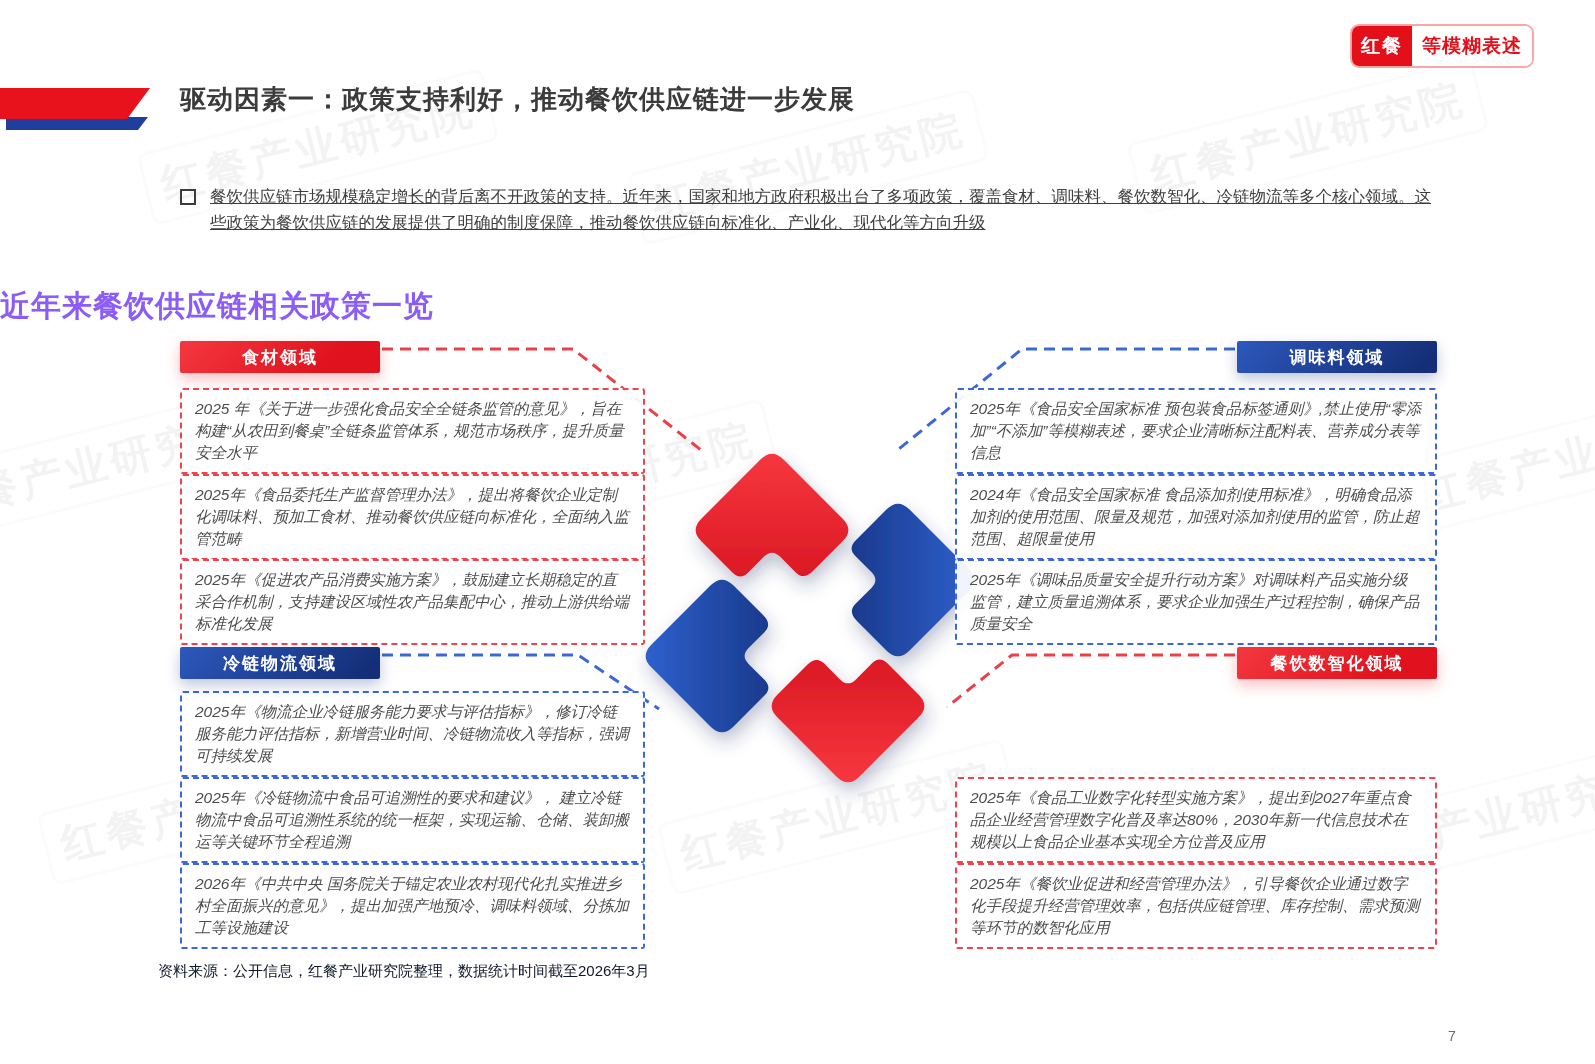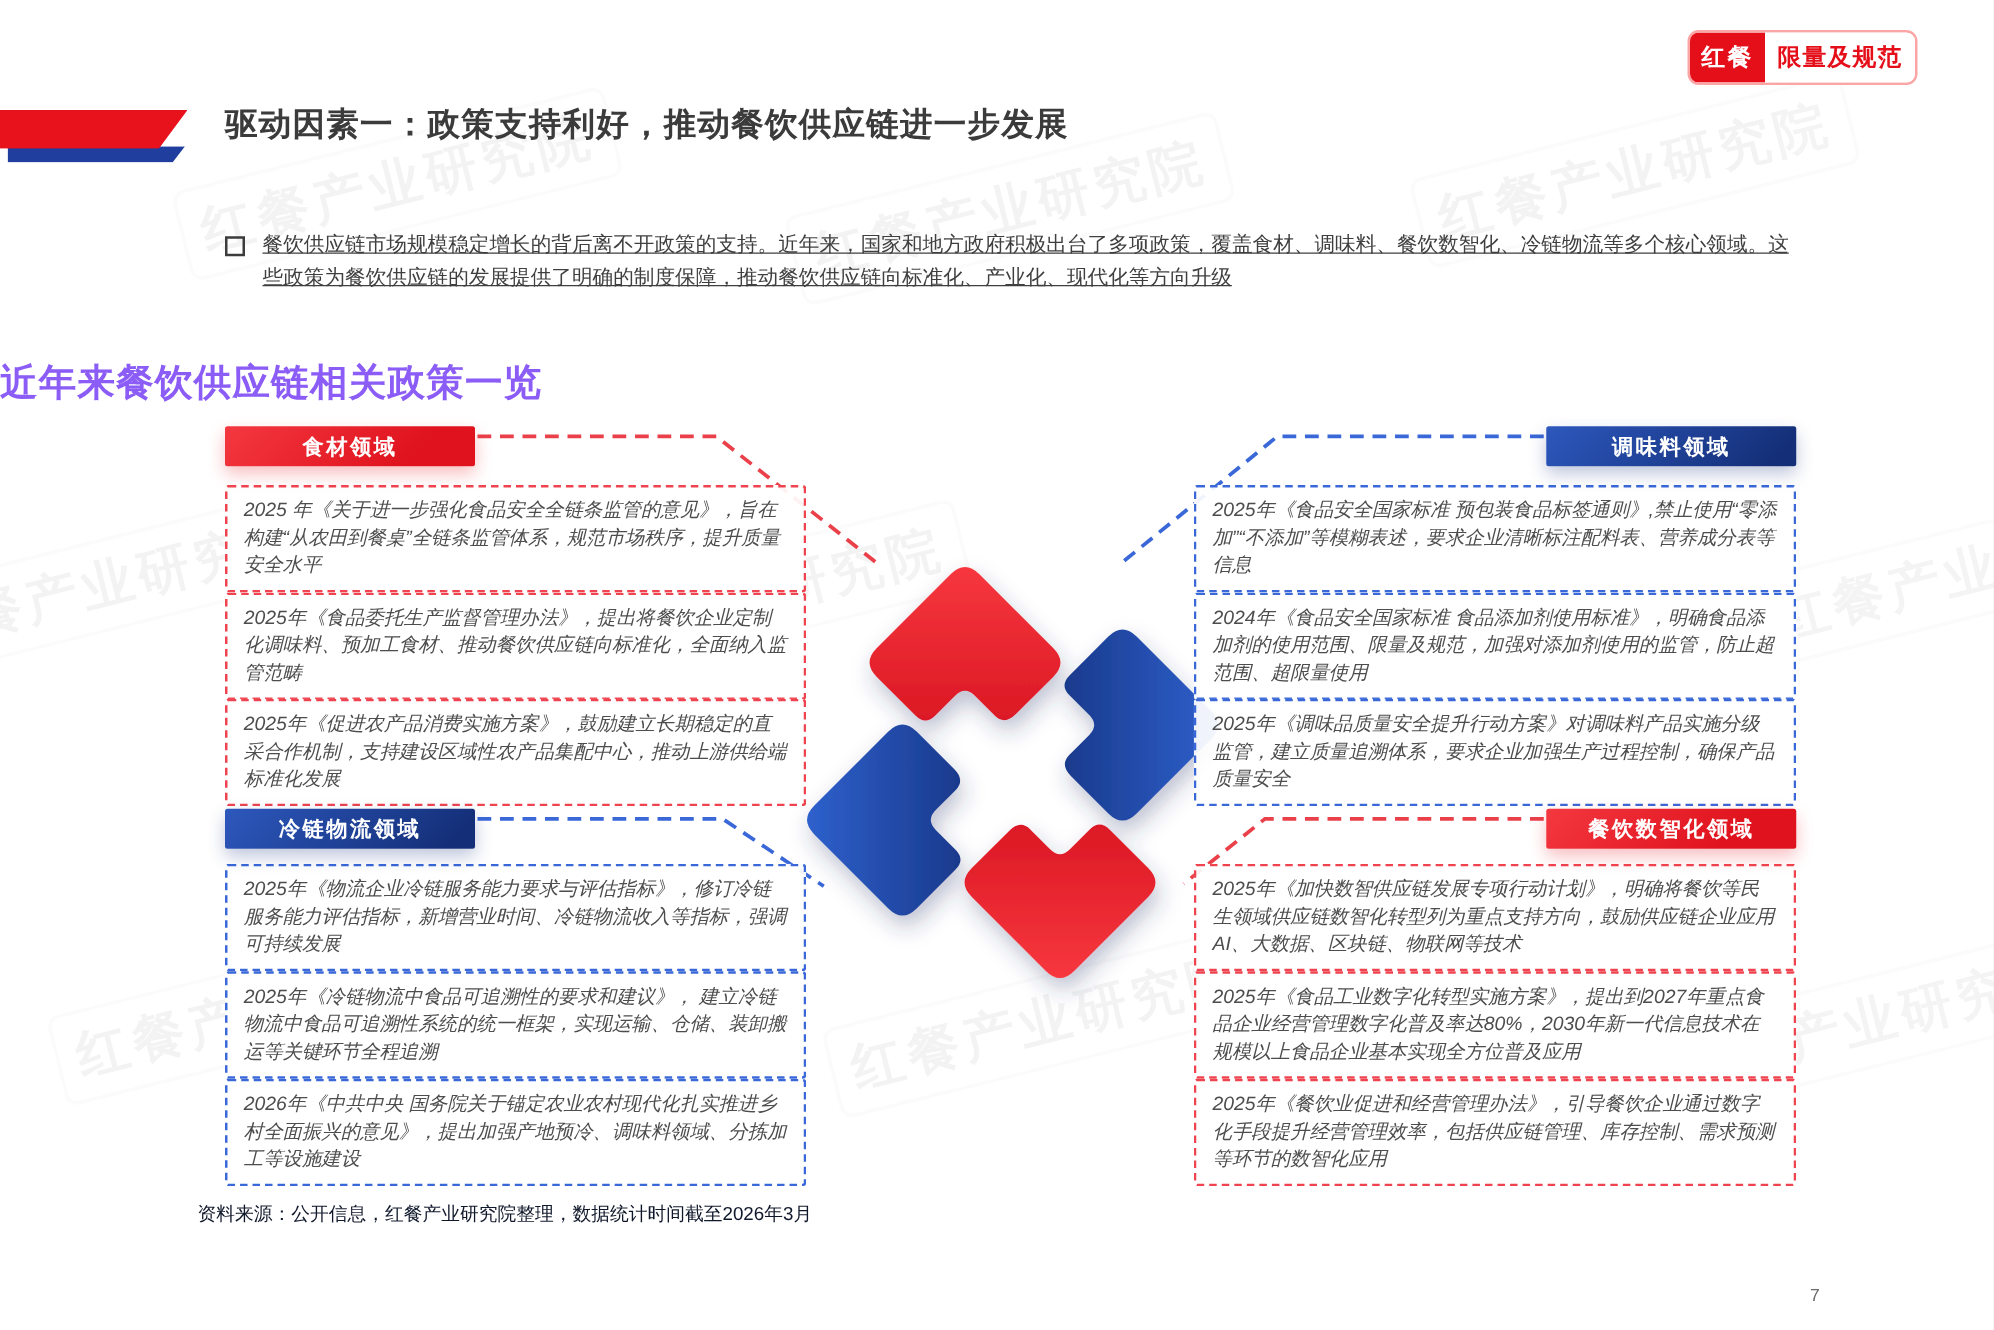--- a/index.html
+++ b/index.html
@@ -65,21 +65,21 @@
   <div class="wm" style="left:1400px;top:420px">红餐产业研究院</div>
   <div class="wm" style="left:40px;top:770px">红餐产业研究院</div>
   <div class="wm" style="left:660px;top:780px">红餐产业研究院</div>
   <div class="wm" style="left:1320px;top:780px">红餐产业研究院</div>
 
   <div class="bar-blue"></div>
   <div class="bar-red"></div>
 
   <div class="brand">
     <span class="brand-l">红餐</span>
-    <span class="brand-r">限量及规范</span>
+    <span class="brand-r">等模糊表述</span>
   </div>
 
   <div class="title">驱动因素一：政策支持利好，推动餐饮供应链进一步发展</div>
 
   <div class="intro">
     <span class="bullet"></span>
     <div class="intro-text">餐饮供应链市场规模稳定增长的背后离不开政策的支持。近年来，国家和地方政府积极出台了多项政策，覆盖食材、调味料、餐饮数智化、冷链物流等多个核心领域。这些政策为餐饮供应链的发展提供了明确的制度保障，推动餐饮供应链向标准化、产业化、现代化等方向升级</div>
   </div>
 
   <div class="diagram-title">近年来餐饮供应链相关政策一览</div>
@@ -123,20 +123,19 @@
   <div class="pbox col-r blue-d" style="top:388px">2025年《食品安全国家标准 预包装食品标签通则》,禁止使用“零添加”“不添加”等模糊表述，要求企业清晰标注配料表、营养成分表等信息</div>
   <div class="pbox col-r blue-d" style="top:474px">2024年《食品安全国家标准 食品添加剂使用标准》，明确食品添加剂的使用范围、限量及规范，加强对添加剂使用的监管，防止超范围、超限量使用</div>
   <div class="pbox col-r blue-d" style="top:559px">2025年《调味品质量安全提升行动方案》对调味料产品实施分级监管，建立质量追溯体系，要求企业加强生产过程控制，确保产品质量安全</div>
 
   <div class="qhead blue" style="left:180px;top:647px">冷链物流领域</div>
   <div class="pbox col-l blue-d" style="top:691px">2025年《物流企业冷链服务能力要求与评估指标》，修订冷链服务能力评估指标，新增营业时间、冷链物流收入等指标，强调可持续发展</div>
   <div class="pbox col-l blue-d" style="top:777px">2025年《冷链物流中食品可追溯性的要求和建议》， 建立冷链物流中食品可追溯性系统的统一框架，实现运输、仓储、装卸搬运等关键环节全程追溯</div>
   <div class="pbox col-l blue-d" style="top:863px">2026年《中共中央 国务院关于锚定农业农村现代化扎实推进乡村全面振兴的意见》，提出加强产地预冷、调味料领域、分拣加工等设施建设</div>
 
   <div class="qhead red" style="left:1237px;top:647px">餐饮数智化领域</div>
-  <div class="pbox col-r red-d" style="top:691px">2025年《加快数智供应链发展专项行动计划》，明确将餐饮等民生领域供应链数智化转型列为重点支持方向，鼓励供应链企业应用 AI、大数据、区块链、物联网等技术</div>
   <div class="pbox col-r red-d" style="top:777px">2025年《食品工业数字化转型实施方案》，提出到2027年重点食品企业经营管理数字化普及率达80%，2030年新一代信息技术在规模以上食品企业基本实现全方位普及应用</div>
   <div class="pbox col-r red-d" style="top:863px">2025年《餐饮业促进和经营管理办法》，引导餐饮企业通过数字化手段提升经营管理效率，包括供应链管理、库存控制、需求预测等环节的数智化应用</div>
 
   <div class="source">资料来源：公开信息，红餐产业研究院整理，数据统计时间截至2026年3月</div>
   <div class="pagenum">7</div>
 
 </div>
 
 </body></html>

